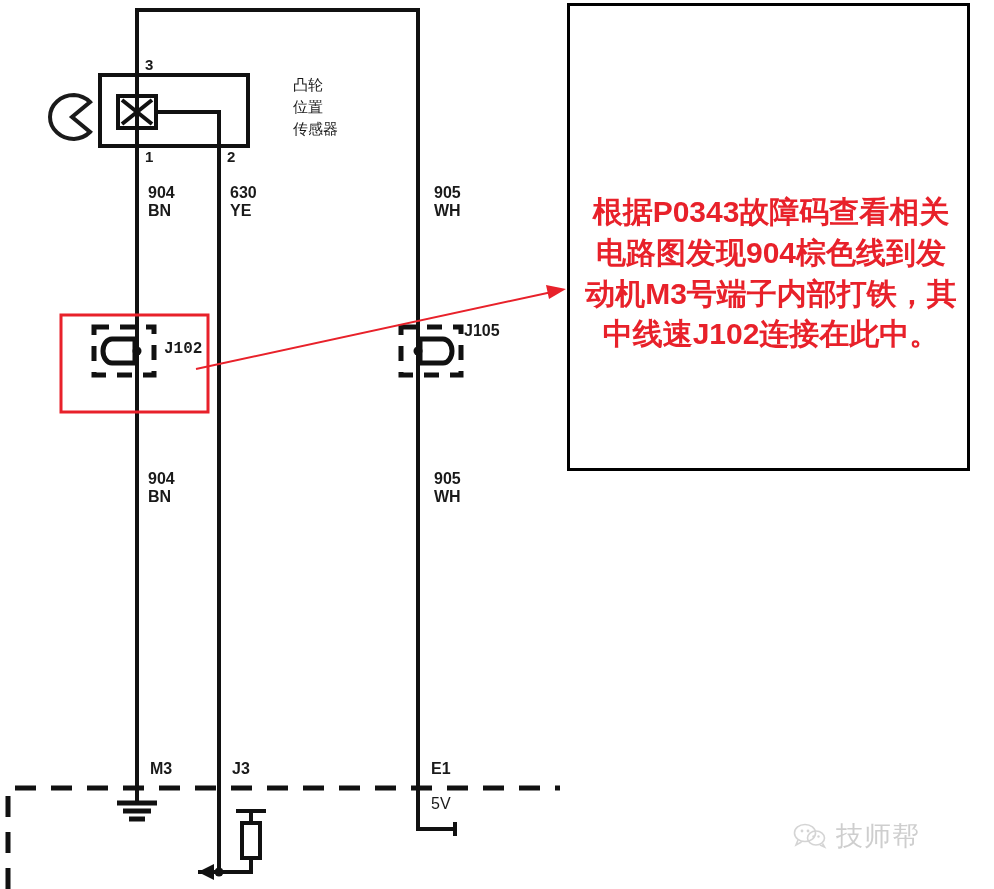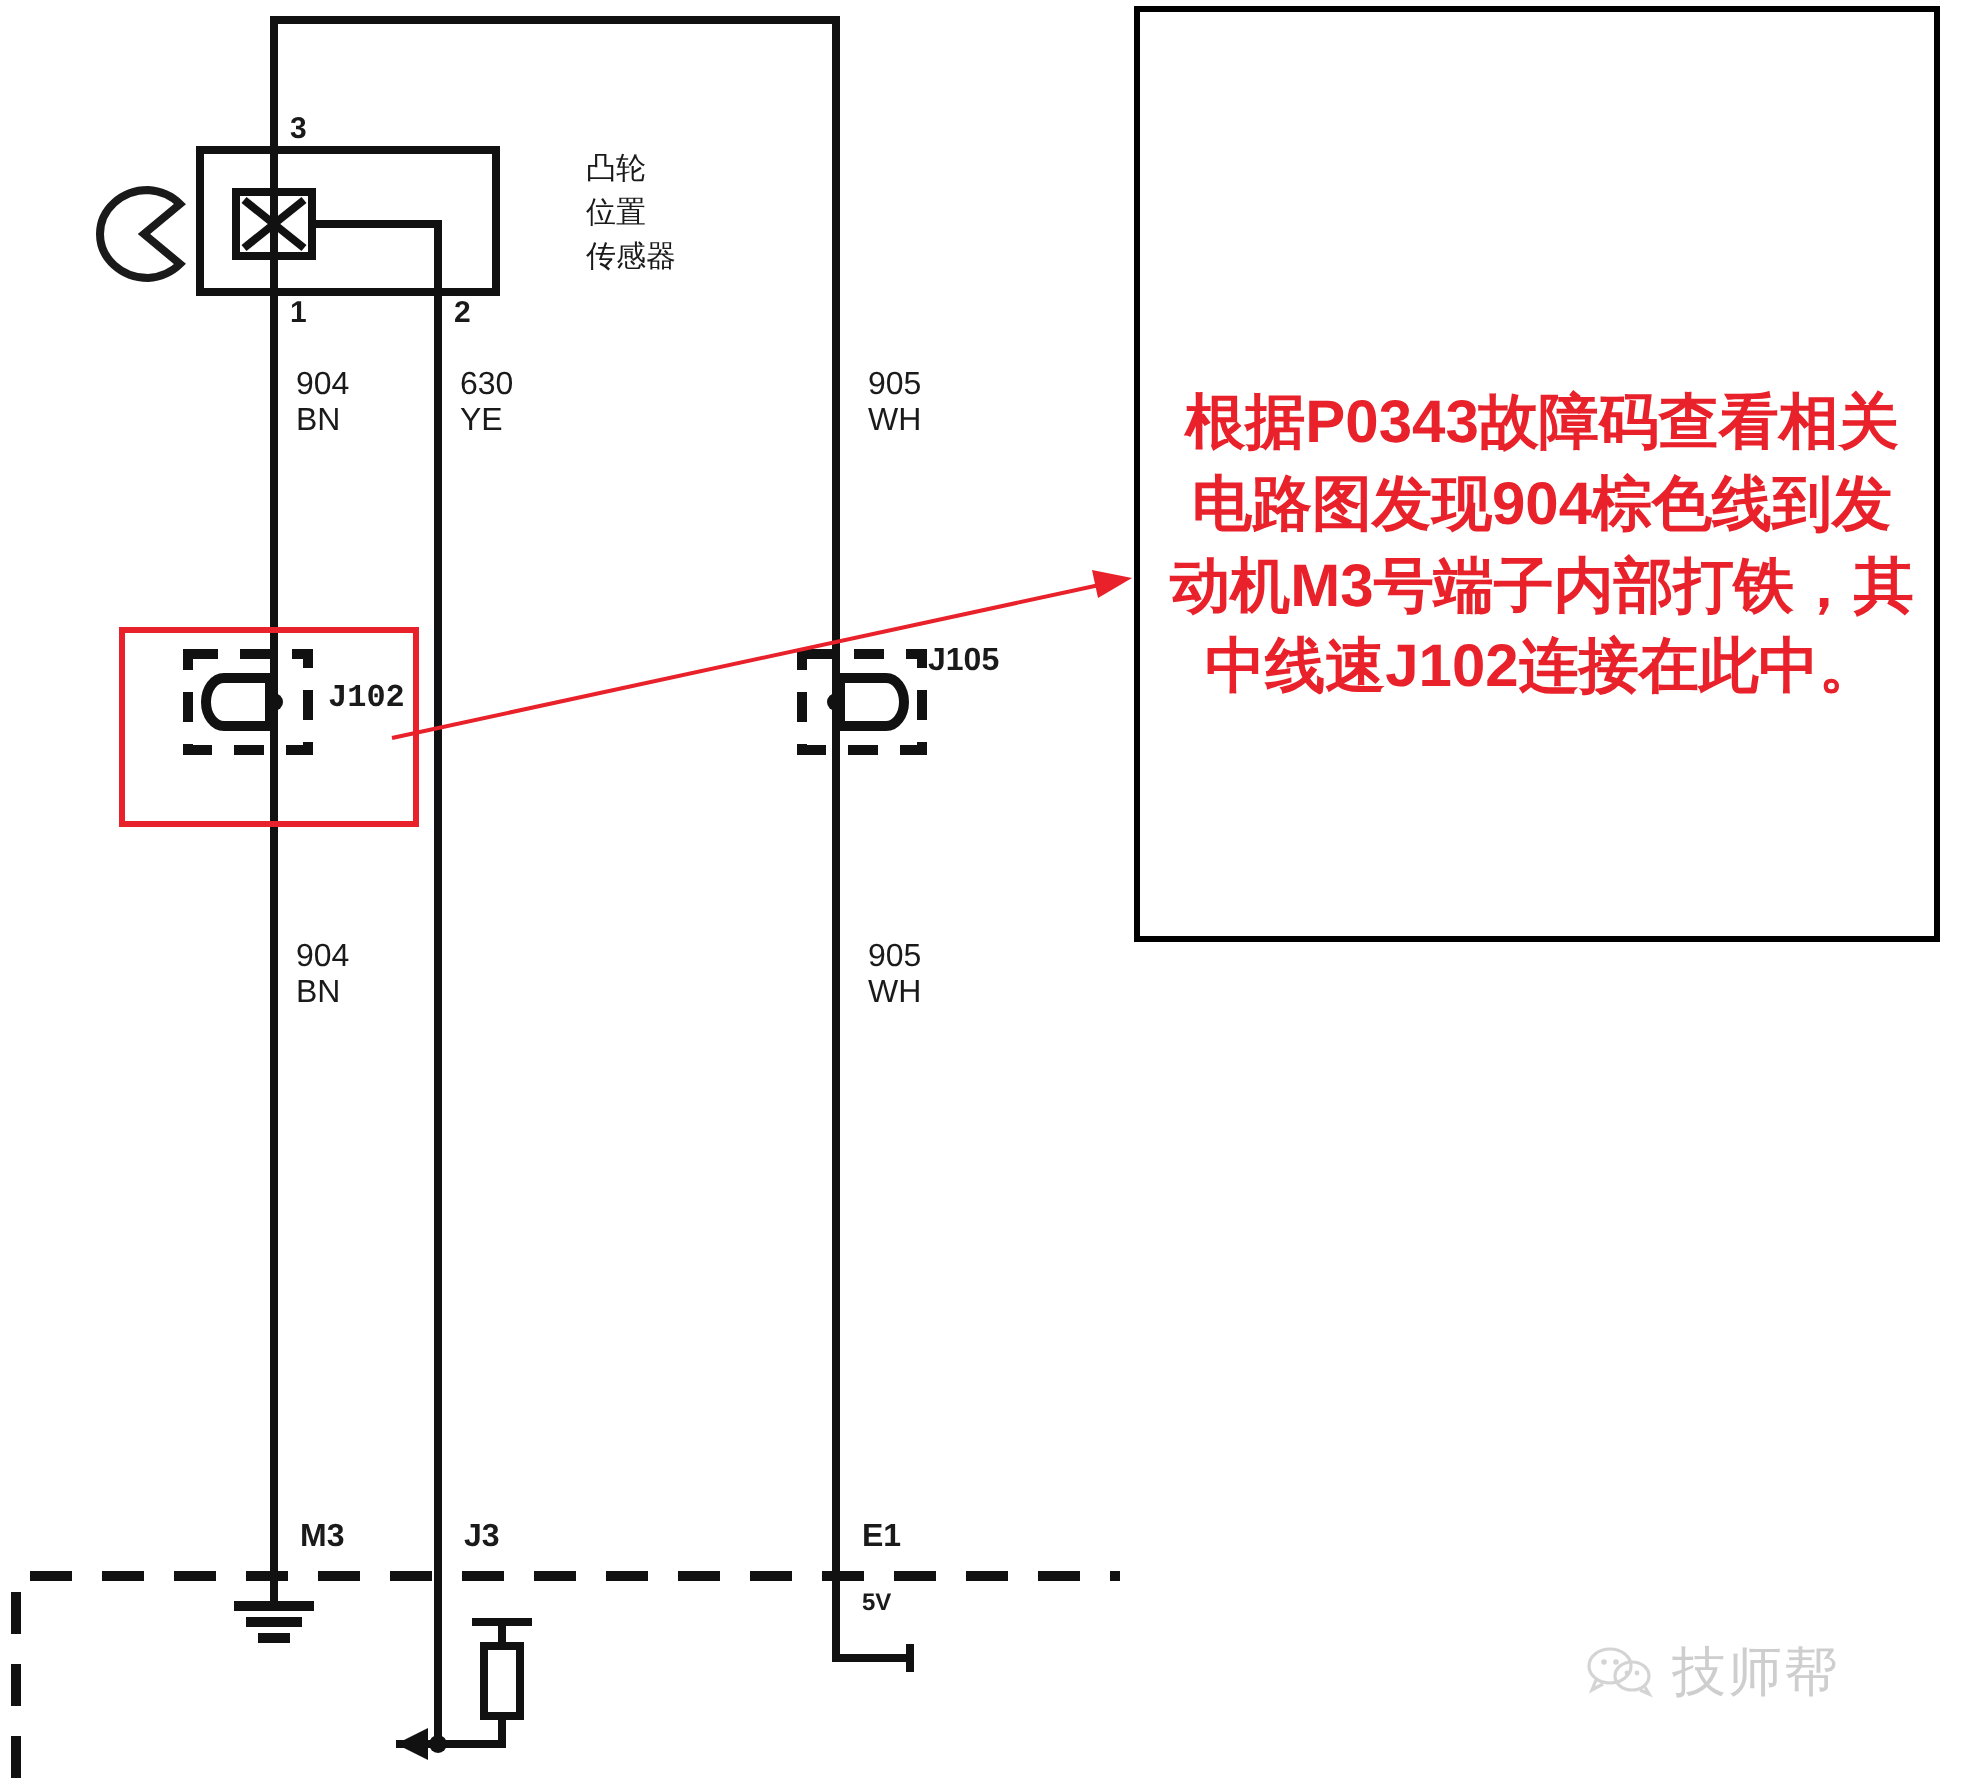--- a/index.html
+++ b/index.html
@@ -30,34 +30,34 @@
     color: #1a1a1a;
     white-space: pre;
     line-height: 1.08;
   }
   .pin-num {
     font-size: 15px;
     font-weight: 700;
   }
   .wire-label {
     font-size: 16px;
+    font-weight: 700;
+    line-height: 1.35;
+  }
+  .splice-label {
+    font-size: 16px;
+    font-weight: 700;
+  }
+  .term-label {
+    font-size: 16px;
+    font-weight: 700;
+  }
+  .volt-label {
+    font-size: 16px;
     font-weight: 400;
-    line-height: 1.35;
-  }
-  .splice-label {
-    font-size: 16px;
-    font-weight: 700;
-  }
-  .term-label {
-    font-size: 16px;
-    font-weight: 700;
-  }
-  .volt-label {
-    font-size: 12px;
-    font-weight: 700;
   }
   .sensor-name {
     font-size: 15px;
     font-weight: 400;
     line-height: 1.45;
     margin-left: 26px;
   }
   #note-box {
     position: absolute;
     left: 567px;

